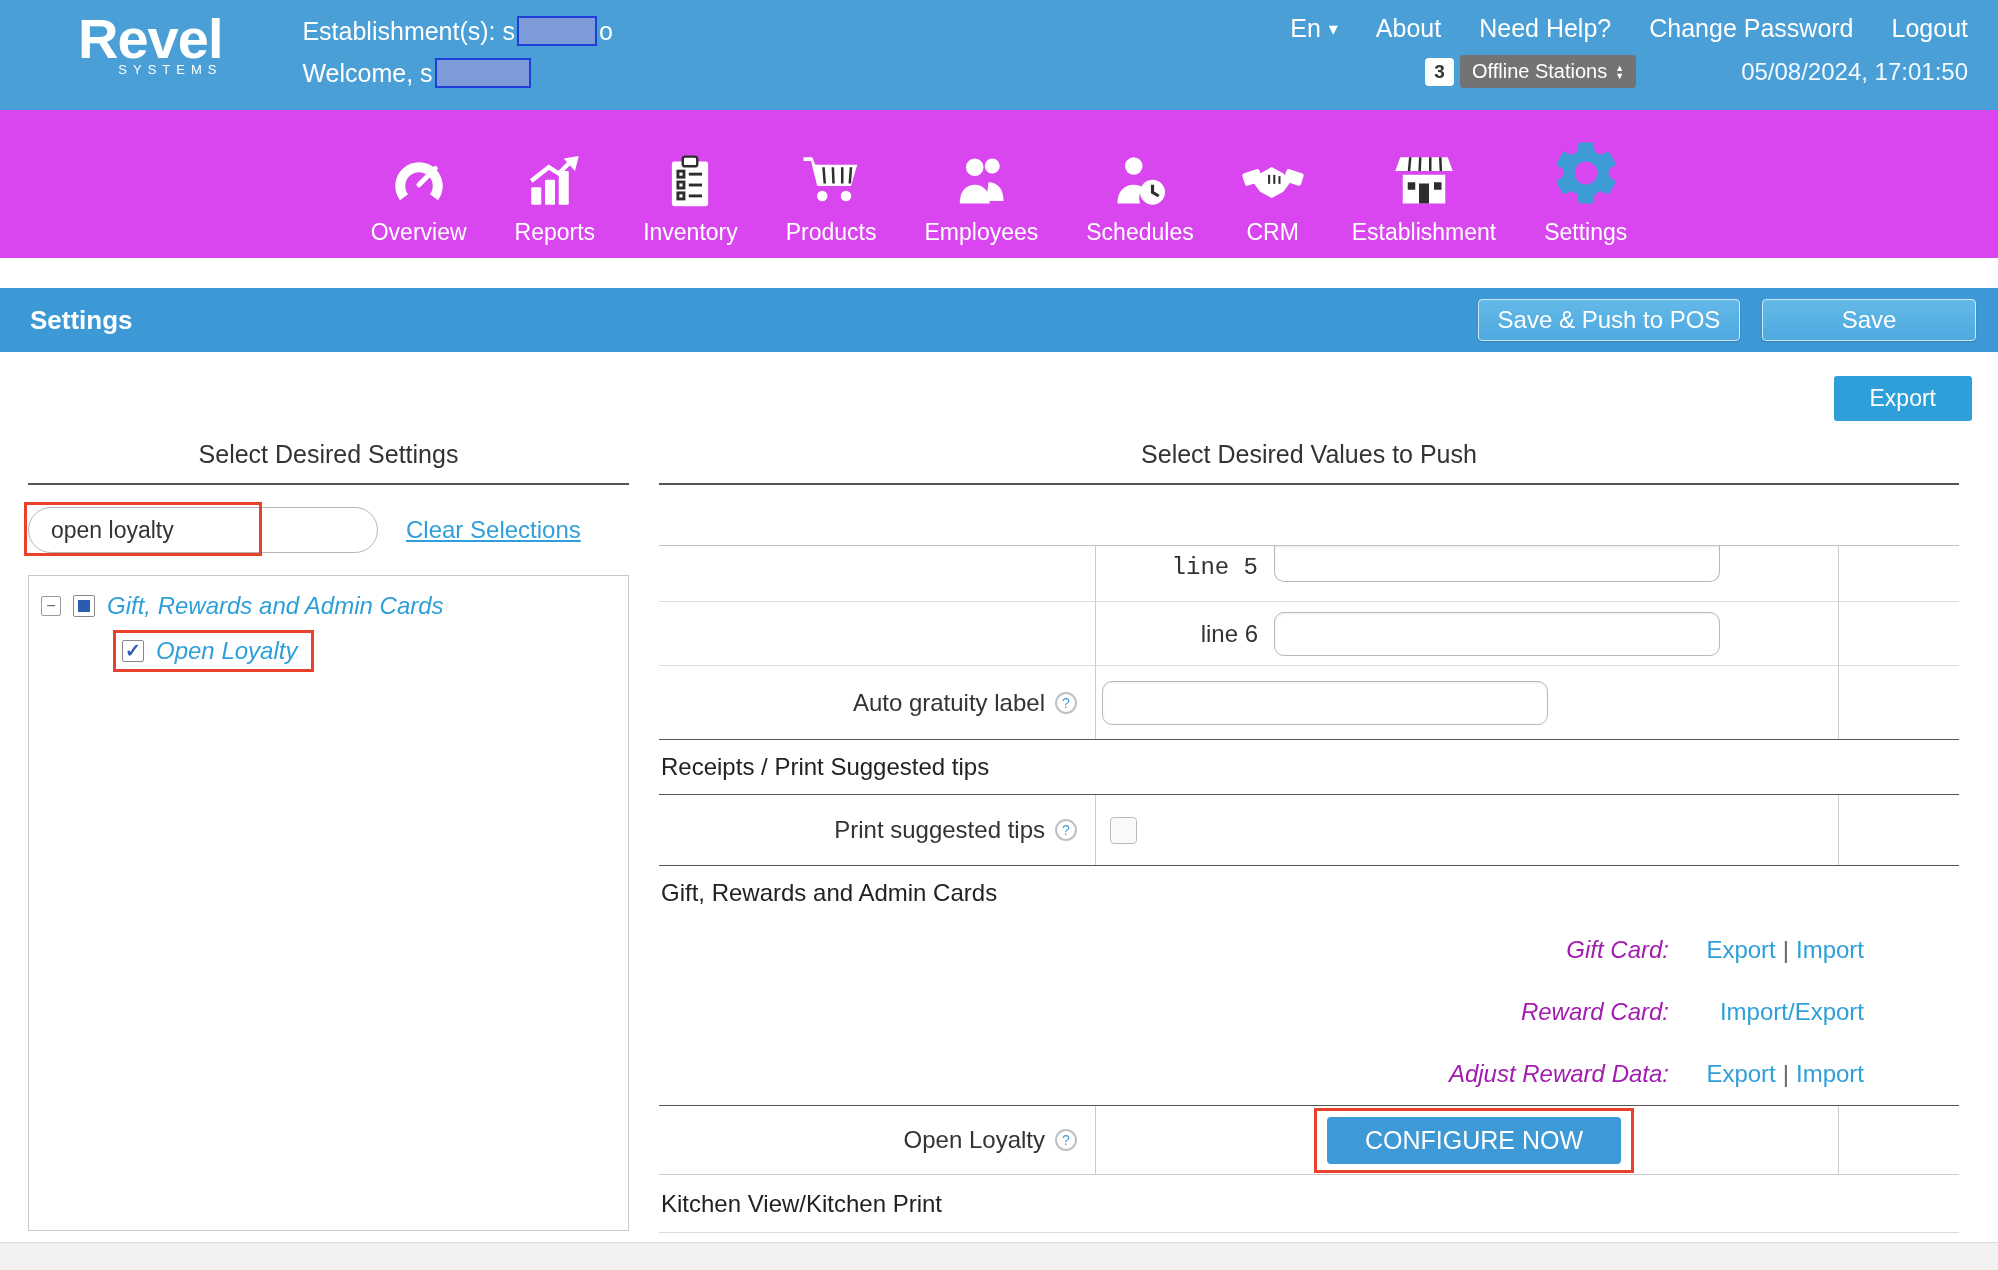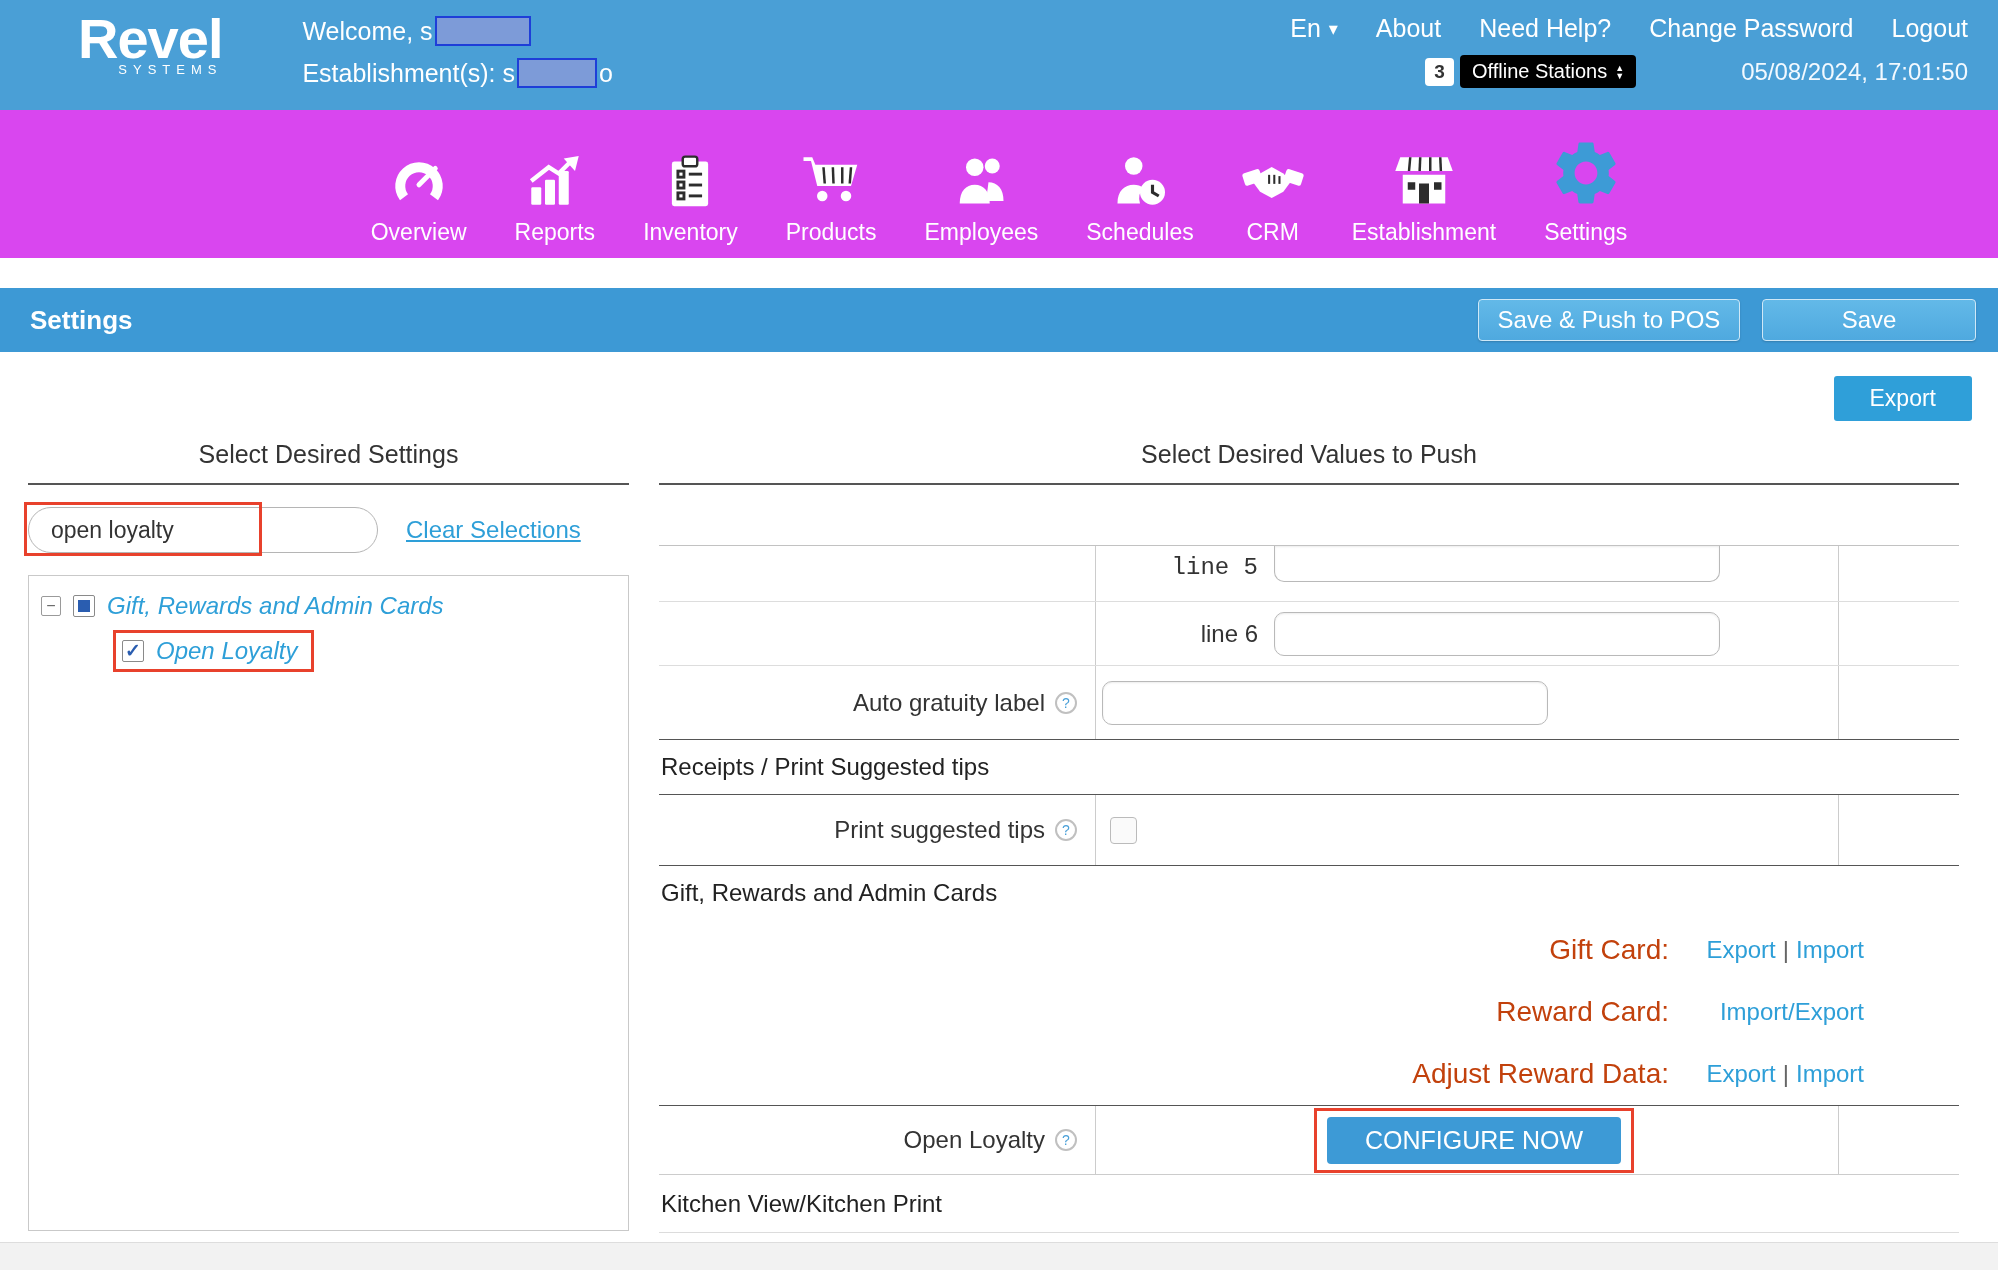--- a/index.html
+++ b/index.html
@@ -16,21 +16,21 @@
   .w-line { display:flex; align-items:center; height:42px; }
   .redaction { display:inline-block; width:96px; height:30px; background:#7d9bd8; border:2px solid #1e3ed8; margin:0 2px; }
   .redaction.r2 { width:80px; }
   .top-right { position:absolute; right:30px; top:14px; display:flex; flex-direction:column; align-items:flex-end; gap:12px; }
   .top-links { display:flex; align-items:center; gap:38px; font-size:25px; }
   .top-links a { color:#fff; text-decoration:none; cursor:pointer; }
   .lang { display:flex; align-items:center; gap:8px; cursor:pointer; }
   .caret { font-size:18px; }
   .status-row { display:flex; align-items:center; }
   .count-badge { background:#fff; color:#333; font-size:19px; font-weight:bold; border-radius:4px; padding:3px 9px; }
-  .offline-badge { background:#000000; color:#fff; font-size:20px; border-radius:4px; padding:5px 12px; margin-left:6px; display:flex; align-items:center; gap:8px; cursor:pointer; }
+  .offline-badge { background:#737373; color:#fff; font-size:20px; border-radius:4px; padding:5px 12px; margin-left:6px; display:flex; align-items:center; gap:8px; cursor:pointer; }
   .sort-arrows { display:flex; flex-direction:column; font-size:9px; line-height:8px; }
   .datetime { margin-left:105px; font-size:24px; color:#f2f9ff; }
 
   
   .mainnav { height:148px; background:#d946ef; display:flex; justify-content:center; align-items:flex-end; padding-bottom:12px; }
   .nav-item { display:flex; flex-direction:column; align-items:center; padding:0 24px; cursor:pointer; }
   .nav-icon { height:68px; display:flex; align-items:flex-end; justify-content:center; }
   .nav-label { color:#fff; font-size:23px; margin-top:8px; }
 
   
@@ -76,21 +76,21 @@
   .row-line5 .val { align-items:flex-start; }
   .row-line5 .inner-lbl { padding-top:8px;font-family:Liberation Mono, monospace; }
   .t-input.clipped { height:36px; border-top:none; border-radius:0 0 10px 10px; }
   .row-line6 { height:64px; border-top:1px solid #ddd; }
   .row-gratuity { height:74px; border-top:1px solid #ddd; }
   .sec { height:56px; display:flex; align-items:center; border-top:1px solid #555; border-bottom:1px solid #555; font-size:24px; color:#222; padding-left:2px; }
   .sec.no-bot { border-bottom:none; height:54px; }
   .row-printtips { height:70px; }
   .plain-cb { width:27px; height:27px; border:1px solid #bbb; border-radius:4px; background:#fafafa; margin-left:8px; cursor:pointer; }
   .link-row { display:grid; grid-template-columns:1010px 195px; height:62px; align-items:center; }
-  .gl-label { text-align:right; font-size:28px; color:#c2410c; }
+  .gl-label { text-align:right; font-size:24px; color:#a21caf;font-style:italic; }
   .gl-links { text-align:right; font-size:24px; white-space:nowrap; }
   .gl-links a { color:#2e9fd8; text-decoration:none; cursor:pointer; }
   .pipe { color:#666; padding:0 7px; }
   .row-openloyalty { height:70px; border-top:1px solid #555; border-bottom:1px solid #ccc; }
   .configure-annotation { margin-left:212px; border:3px solid #e8412c; padding:6px 10px; display:inline-flex; }
   .configure-btn { background:#3d9ad6; border:none; border-radius:4px; color:#fff; font-size:25px; font-family:inherit; padding:9px 38px; cursor:pointer; }
   .row-kitchen { height:58px; display:flex; align-items:center; font-size:24px; color:#222; border-bottom:1px solid #dcdcdc; padding-left:2px; }
 
   .help { width:22px; height:22px; border:2px solid #c0c0c0; border-radius:50%; color:#4aa0d8; font-size:14px; display:inline-flex; align-items:center; justify-content:center; margin-left:10px; flex:0 0 auto; cursor:pointer; background:#fff; }
 
@@ -101,27 +101,27 @@
 
 <div class="page">
 
   <header class="topbar">
     <div class="logo-block">
       <div class="logo-main">Revel</div>
       <div class="logo-sub">SYSTEMS</div>
     </div>
     <div class="welcome-block">
       <div class="w-line">
-        <span>Welcome, s</span>
-        <span class="redaction"></span>
-      </div>
-      <div class="w-line">
         <span>Establishment(s): s</span>
         <span class="redaction r2"></span>
         <span>o</span>
+      </div>
+      <div class="w-line">
+        <span>Welcome, s</span>
+        <span class="redaction"></span>
       </div>
     </div>
     <div class="top-right">
       <div class="top-links">
         <span class="lang">
           <span>En</span>
           <span class="caret">▾</span>
         </span>
         <a>About</a>
         <a>Need Help?</a>

